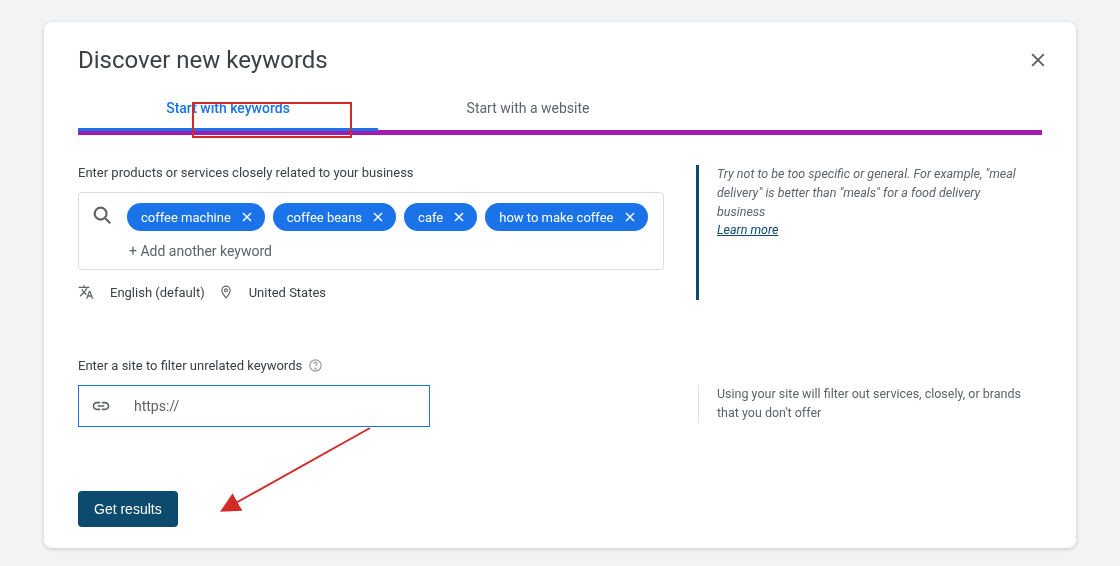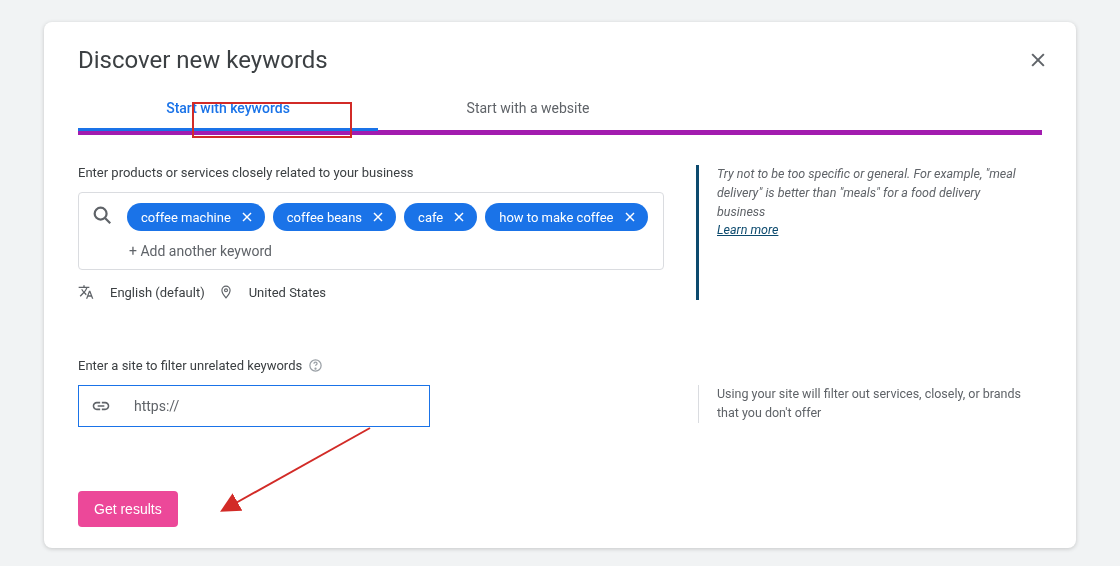--- a/index.html
+++ b/index.html
@@ -140,21 +140,21 @@
   .side-col2 {
     border-left: 1px solid #dadce0;
     padding-left: 18px;
     font-size: 12.5px;
     color: #5f6368;
     line-height: 1.5;
     width: 330px;
   }
   .get-btn {
     margin-top: 64px;
-    background: #ec4899;
+    background: #0c4a6e;
     color: #fff;
     border: none;
     border-radius: 4px;
     font-size: 14px;
     font-weight: 500;
     padding: 10px 16px;
     cursor: pointer;
   }
   .arrow-annot {
     position: absolute;

